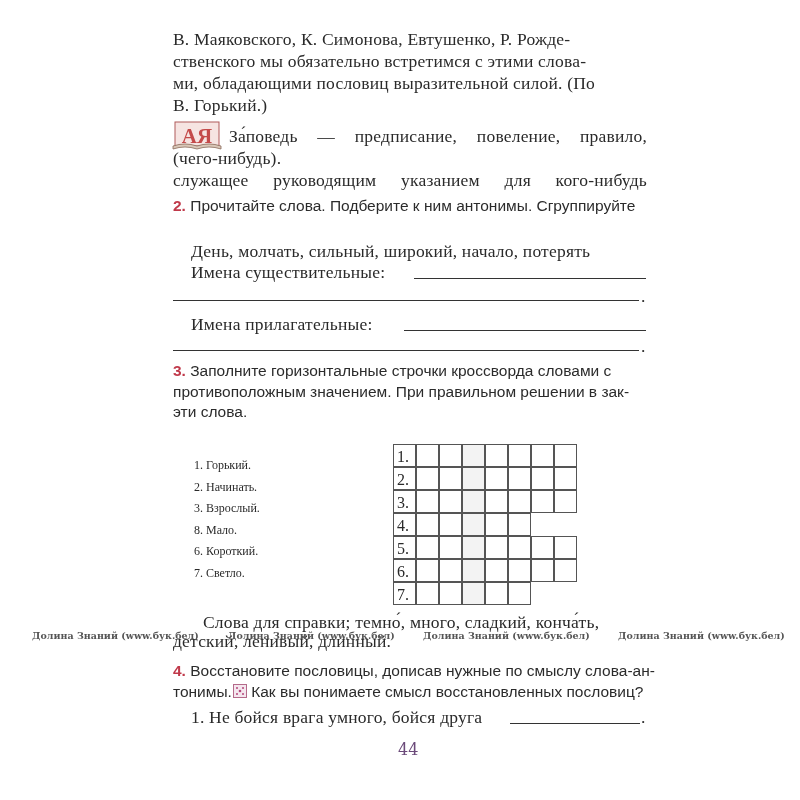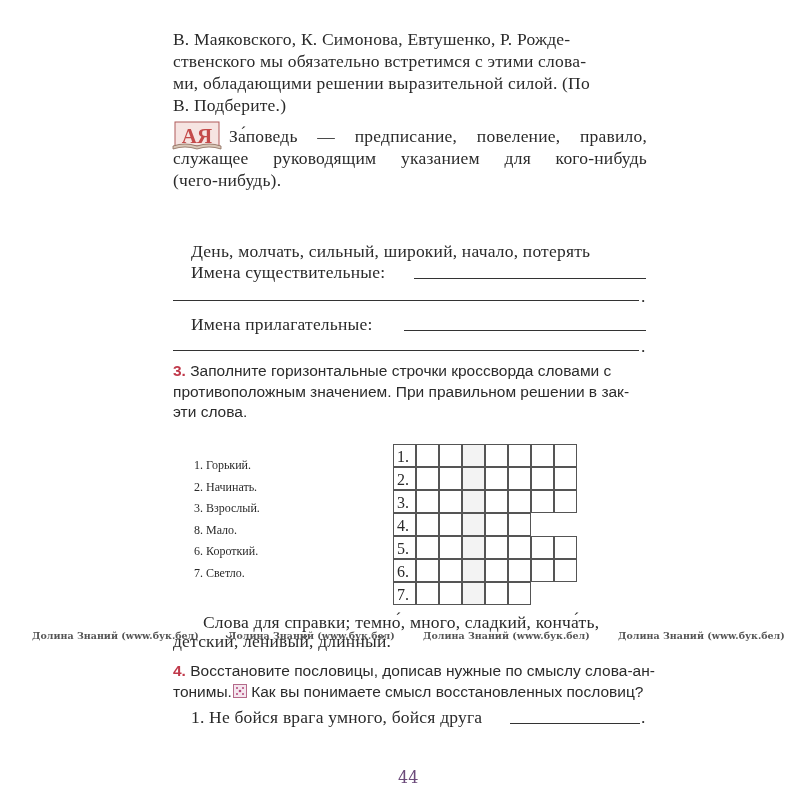--- a/index.html
+++ b/index.html
@@ -1,58 +1,59 @@
 <!DOCTYPE html>
 <html><head>
 <meta charset="utf-8">
 <style>
   html, body { margin:0; padding:0; }
   body { width:800px; height:800px; background:#ffffff; position:relative; overflow:hidden; color:#2a2a2a; }
-  .serif { font-family:"DejaVu Serif","Liberation Serif",serif;margin-top:28px; }
+  .serif { font-family:"DejaVu Serif","Liberation Serif",serif; }
   .abs { position:absolute; }
   .para { font-family:"Liberation Serif","DejaVu Serif",serif; font-size:17.5px; line-height:22px; letter-spacing:0.2px; text-align:justify; text-align-last:left; }
   .task { font-family:"Liberation Sans","DejaVu Sans",sans-serif; font-size:15.5px; line-height:20.5px; color:#2b2b2b; }
   .num { color:#c0394a; font-weight:bold; }
   .line { position:absolute; border-bottom:1.3px solid #333; height:0; }
   .grid-cell { position:absolute; width:23px; height:23px; border:1px solid #555; box-sizing:border-box; }
   .grid-num { font-family:"Liberation Serif","DejaVu Serif",serif; font-size:16px; line-height:23px; padding-left:3px; }
   .shaded { background:#f3f3f3; }
   .clue { font-family:"Liberation Serif","DejaVu Serif",serif; font-size:12px; line-height:21.5px; }
   .wm { position:absolute; font-family:"DejaVu Serif","Liberation Serif",serif; font-size:9.5px; color:#555; white-space:nowrap; font-weight:bold; }
   .wm span { font-weight:bold; }
   .italic { }
 </style>
 </head>
 <body>
 
 <div class="abs para" style="left:173px; top:28px; width:474px;">
   <div>В. Маяковского, К. Симонова, Евтушенко, Р. Рожде-</div>
   <div>ственского мы обязательно встретимся с этими слова-</div>
   <div style="white-space:nowrap;">
-    <span>ми, обладающими решении выразительной силой. (</span><span class="italic">По</span>
+    <span>ми, обладающими пословиц выразительной силой. (</span><span class="italic">По</span>
   </div>
   <div>
-    <span class="italic">В. Подберите.</span><span>)</span>
+    <span class="italic">В. Горький.</span><span>)</span>
   </div>
 </div>
 
 <div class="abs" style="left:172px; top:119px; width:50px; height:33px;">
   <svg width="50" height="33" viewBox="0 0 50 33">
     <rect x="3" y="3" width="44" height="24" fill="#f6e4e2" stroke="#b05a5a" stroke-width="1"></rect>
     <path d="M1 30 Q13 26 25 30 Q37 26 49 30 L49 27 Q37 23 25 27 Q13 23 1 27 Z" fill="#d9c7b8" stroke="#8a6b5a" stroke-width="0.8"></path>
     <text x="25" y="24" text-anchor="middle" font-family="Liberation Serif, serif" font-size="21" font-weight="bold" fill="#c44a4a">АЯ</text>
   </svg>
 </div>
 <div class="abs para" style="left:173px; top:125px; width:474px;">
   <div style="padding-left:56px; text-align:justify; text-align-last:justify;">За́поведь — предписание, повеление, правило,</div>
+  <div>(чего-нибудь).</div>
   <div style="text-align-last:justify;">служащее руководящим указанием для кого-нибудь</div>
-  <div>(чего-нибудь).</div>
 </div>
 
 <div class="abs task" style="left:173px; top:196px; width:480px;">
+  <div style="white-space:nowrap;"><span class="num">2.</span><span> Прочитайте слова. Подберите к ним антонимы. Сгруппируйте</span></div>
 </div>
 <div class="abs para" style="left:191px; top:240px; white-space:nowrap;">День, молчать, сильный, широкий, начало, потерять</div>
 <div class="abs para" style="left:191px; top:261px; white-space:nowrap;">Имена существительные:</div>
 <div class="line" style="left:414px; top:278px; width:232px;"></div>
 <div class="line" style="left:173px; top:300px; width:466px;"></div>
 <div class="abs para" style="left:641px; top:285px;">.</div>
 <div class="abs para" style="left:191px; top:313px; white-space:nowrap;">Имена прилагательные:</div>
 <div class="line" style="left:404px; top:330px; width:242px;"></div>
 <div class="line" style="left:173px; top:350px; width:466px;"></div>
 <div class="abs para" style="left:641px; top:335px;">.</div>

